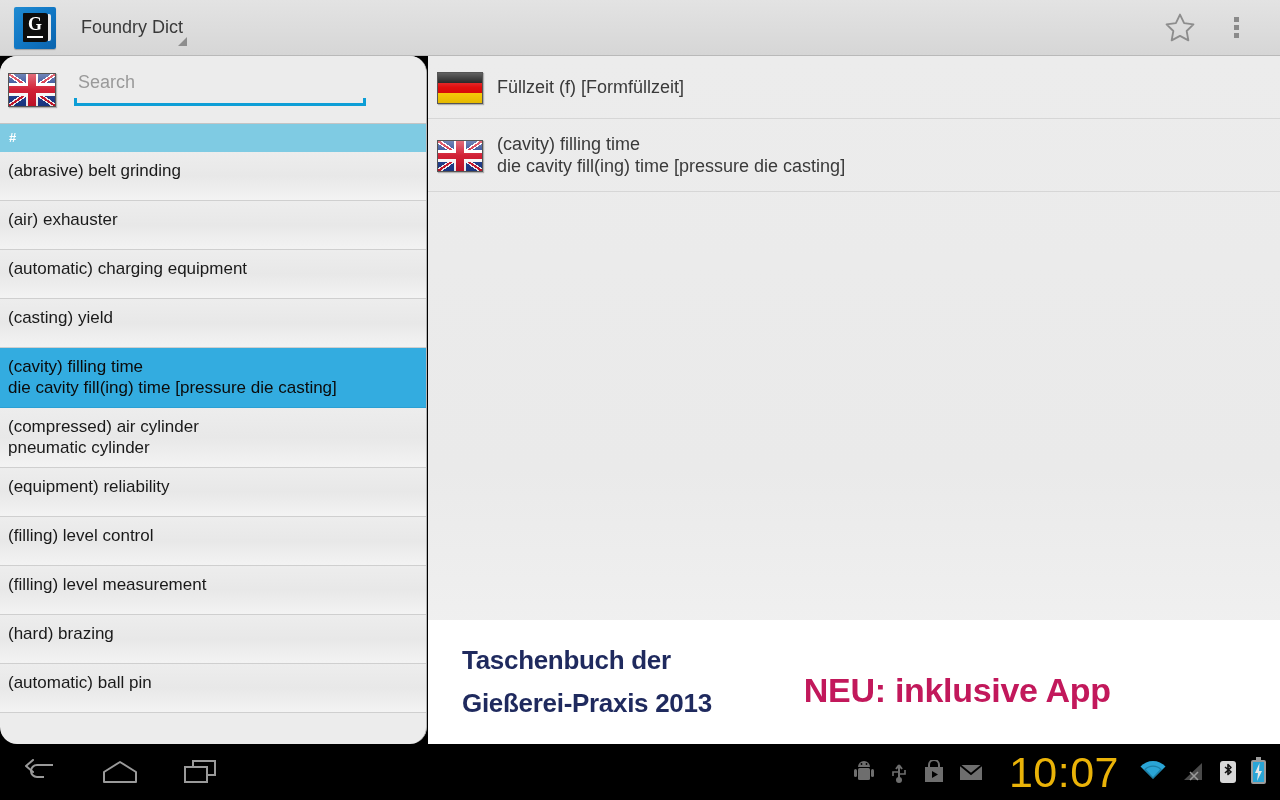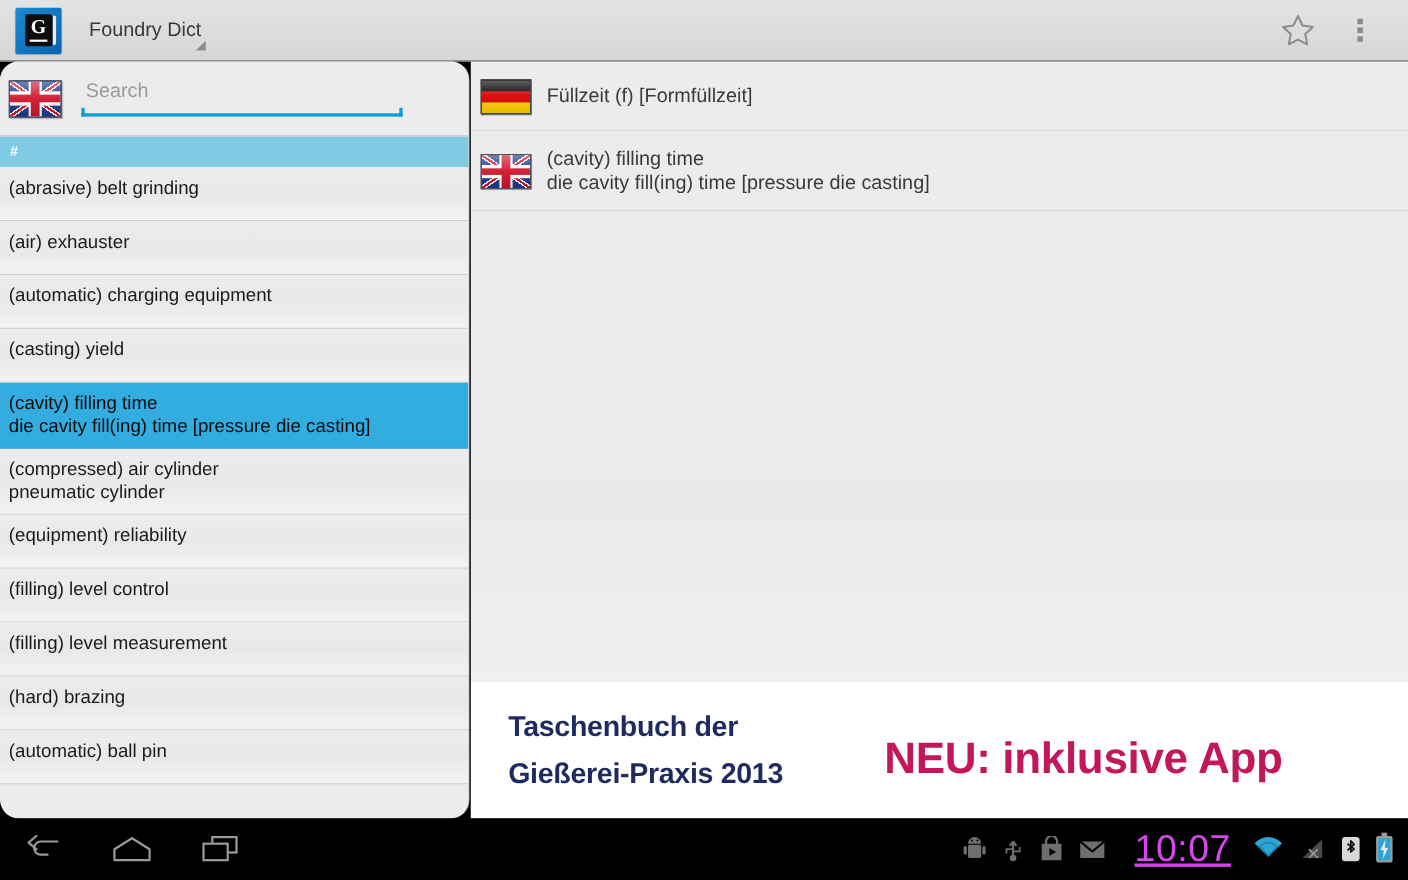--- a/index.html
+++ b/index.html
@@ -175,37 +175,37 @@
     background: #ffffff; display: flex; align-items: center;
   }
   .banner-title {
     margin-left: 34px; color: #1f2a5e;
     font-size: 26px; font-weight: bold; line-height: 43px;
     letter-spacing: -0.3px;
   }
   .banner-title .l2 { display: block; }
   .banner-cta {
     margin-left: 92px; color: #c2185b;
-    font-size: 40px; font-weight: bold; letter-spacing: -0.3px;
+    font-size: 34px; font-weight: bold; letter-spacing: -0.3px;
     align-self: center; margin-top: 16px;
   }
 
   
   .nav-bar {
     position: absolute; left: 0; bottom: 0; width: 1280px; height: 56px;
     background: #000; display: flex; align-items: center;
   }
   .nav-left { display: flex; align-items: center; width: 260px; }
   .nav-btn { width: 80px; height: 56px; display: flex; align-items: center; justify-content: center; }
 
   .nav-right { margin-left: auto; display: flex; align-items: center; padding-right: 14px; gap: 14px; }
   .sys-icon { display: flex; align-items: center; justify-content: center; }
   .clock {
-    color: #d946ef; font-size: 34px; line-height: 34px; font-weight: 300;
-    letter-spacing: 0.5px; margin: 0 6px 0 12px; text-decoration: underline;
+    color: #eab308; font-size: 43px; line-height: 34px; font-weight: 300;
+    letter-spacing: 0.5px; margin: 0 6px 0 12px;
   }
   .battery {
     width: 15px; height: 24px; border: 2px solid #9c9c9c; border-radius: 2px;
     position: relative; background: #2aa5d6;
   }
   .battery::before {
     content:""; position:absolute; left:3px; top:-5px; width:5px; height:3px; background:#9c9c9c;
   }
 </style>
 </head>

